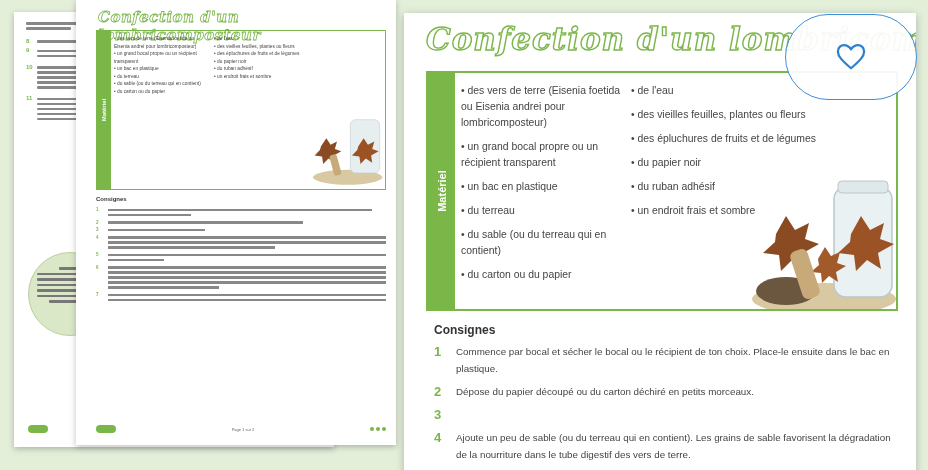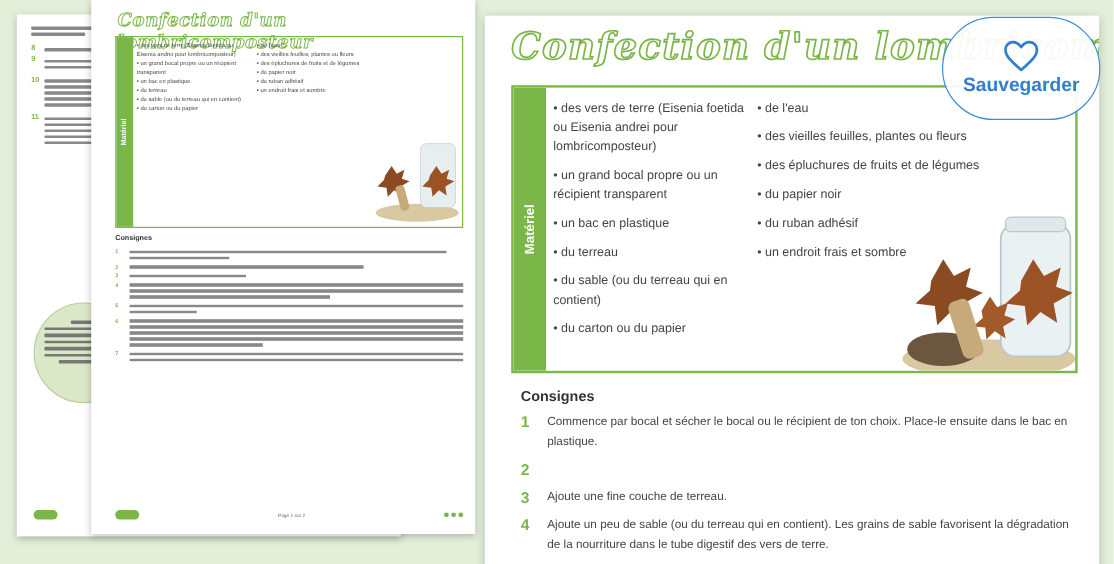--- a/index.html
+++ b/index.html
@@ -266,30 +266,29 @@
     </svg>
   </div>
   <div class="consignes">
     <h3>Consignes</h3>
     <div class="step">
       <span class="num">1</span>
       <span>Commence par bocal et sécher le bocal ou le récipient de ton choix. Place-le ensuite dans le bac en plastique.</span>
     </div>
     <div class="step">
       <span class="num">2</span>
+      <span>Dépose du papier découpé ou du carton déchiré en petits morceaux.</span>
     </div>
     <div class="step">
       <span class="num">3</span>
-      <span>Ajoute une fine couche de terreau.</span>
     </div>
     <div class="step">
       <span class="num">4</span>
       <span>Ajoute un peu de sable (ou du terreau qui en contient). Les grains de sable favorisent la dégradation de la nourriture dans le tube digestif des vers de terre.</span>
     </div>
   </div>
 </div>
 
 <div id="save-button">
   <svg width="30" height="28" viewBox="0 0 24 22">
     <path d="M12 20 C5 14 1.5 10.5 1.5 6.5 C1.5 3.5 3.8 1.5 6.5 1.5 C8.6 1.5 10.6 2.8 12 4.8 C13.4 2.8 15.4 1.5 17.5 1.5 C20.2 1.5 22.5 3.5 22.5 6.5 C22.5 10.5 19 14 12 20 Z" fill="none" stroke="#2f7fd0" stroke-width="1.8" stroke-linejoin="round"></path>
   </svg>
-  <span class="label">Sauvegarder</span>
 </div>
 
 </body></html>

